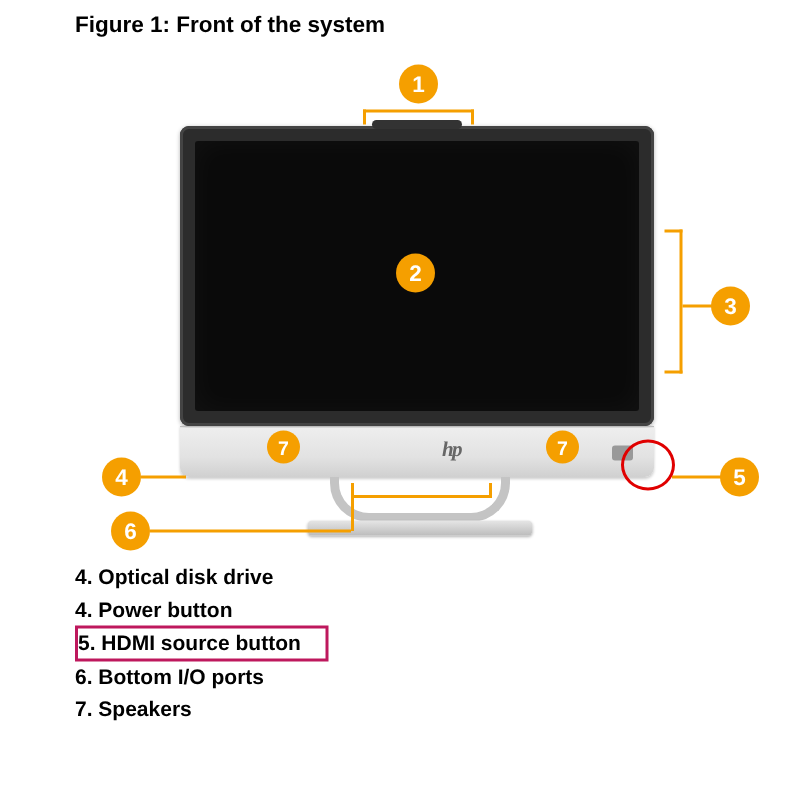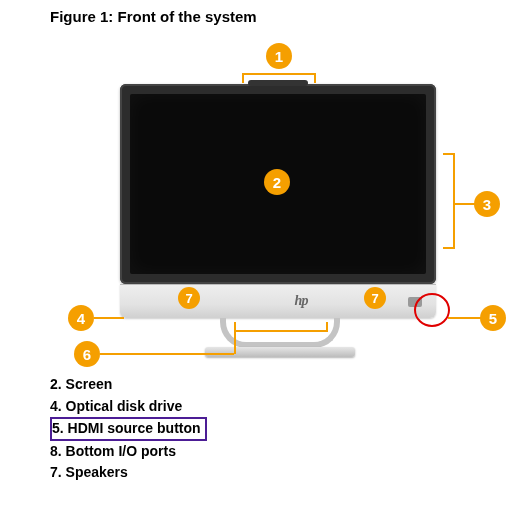--- a/index.html
+++ b/index.html
@@ -171,23 +171,23 @@
     padding-left: 0;
     list-style: none;
     font-size: 14px;
     font-weight: 700;
   }
   .legend li {
     line-height: 1.4;
     padding: 1px 0;
   }
   .legend li.highlight {
-    border: 2px solid #4c1d95;
+    border: 2px solid #be185d;
     display: inline-block;
-    padding: 0 4px 0 0;
+    padding: 0 16px 0 0;
   }
 </style>
 </head>
 <body>
 
 <div class="container">
   <div class="figure-title">Figure 1: Front of the system</div>
 
   <div class="diagram">
 
@@ -223,19 +223,19 @@
       <div class="chin">
         <span class="hp-logo">hp</span>
         <div class="hdmi-btn"></div>
       </div>
     </div>
     <div class="stand-neck"></div>
     <div class="stand-base"></div>
   </div>
 
   <ol class="legend">
-    <li>2. Screen</li>
     <li>4. Optical disk drive</li>
+    <li>4. Power button</li>
     <li class="highlight">5. HDMI source button</li>
-    <li>8. Bottom I/O ports</li>
+    <li>6. Bottom I/O ports</li>
     <li>7. Speakers</li>
   </ol>
 </div>
 
 </body></html>

